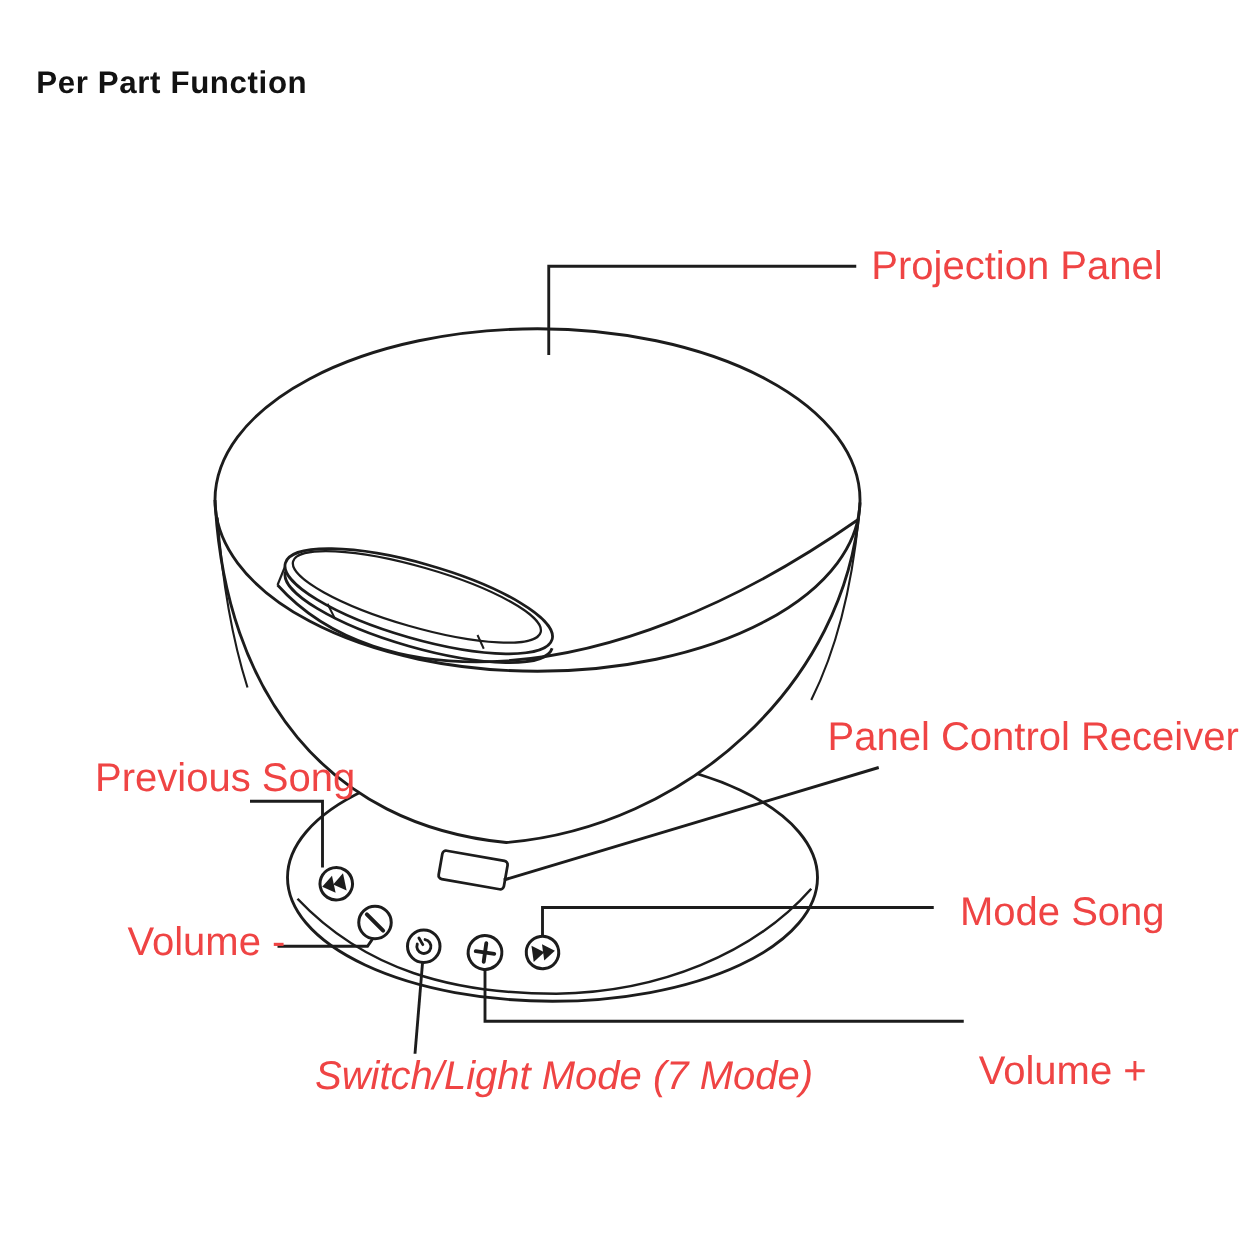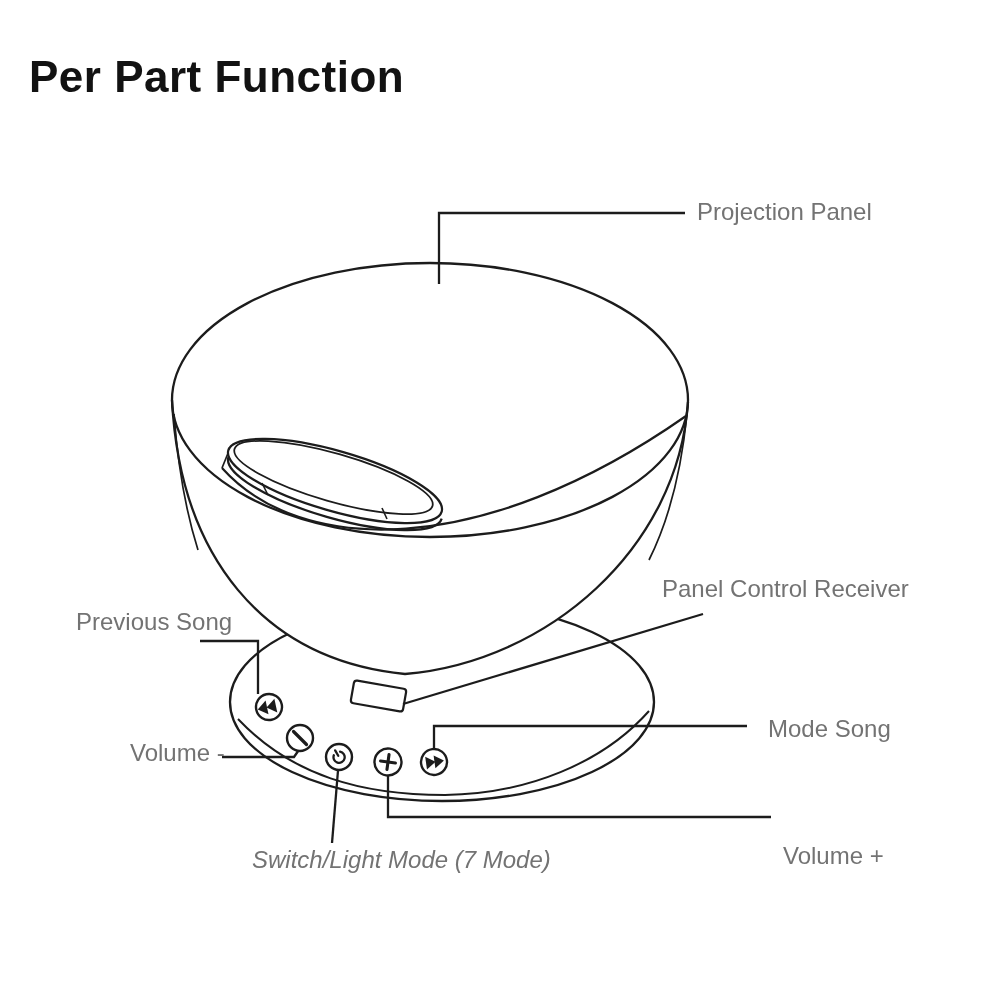--- a/index.html
+++ b/index.html
@@ -3,31 +3,31 @@
 <meta charset="utf-8">
 <style>
   html,body { margin:0; padding:0; background:#ffffff; }
   .stage {
     position:relative; width:1000px; height:1000px; background:#ffffff;
     font-family:"Liberation Sans", sans-serif; overflow:hidden;
   }
   .stage svg { position:absolute; left:0; top:0; }
   .diagram-title {
     position:absolute; left:29px; top:52px;
-    font-size:44px; font-weight:700; color:#121212; letter-spacing:0.5px;
+    font-size:25px; font-weight:700; color:#121212; letter-spacing:0.5px;
     white-space:nowrap;
   }
   .part-label {
-    position:absolute; font-size:24px; line-height:30px; color:#737373;
+    position:absolute; font-size:32px; line-height:30px; color:#ef4444;
     white-space:nowrap;
   }
   .lbl-projection { left:697px; top:197px; }
   .lbl-remote     { left:662px; top:574px; }
   .lbl-previous   { left:38px;  top:607px;margin-left:38px; }
-  .lbl-volminus   { left:102px; top:738px;margin-left:28px; }
+  .lbl-volminus   { left:102px; top:738px; }
   .lbl-next       { left:768px; top:714px; }
   .lbl-volplus    { left:783px; top:841px; }
   .lbl-switch     { left:252px; top:845px;font-style:italic; }
 </style>
 </head>
 <body>
 
 <div class="stage">
 
   <svg width="1000" height="1000" viewBox="0 0 1000 1000">

